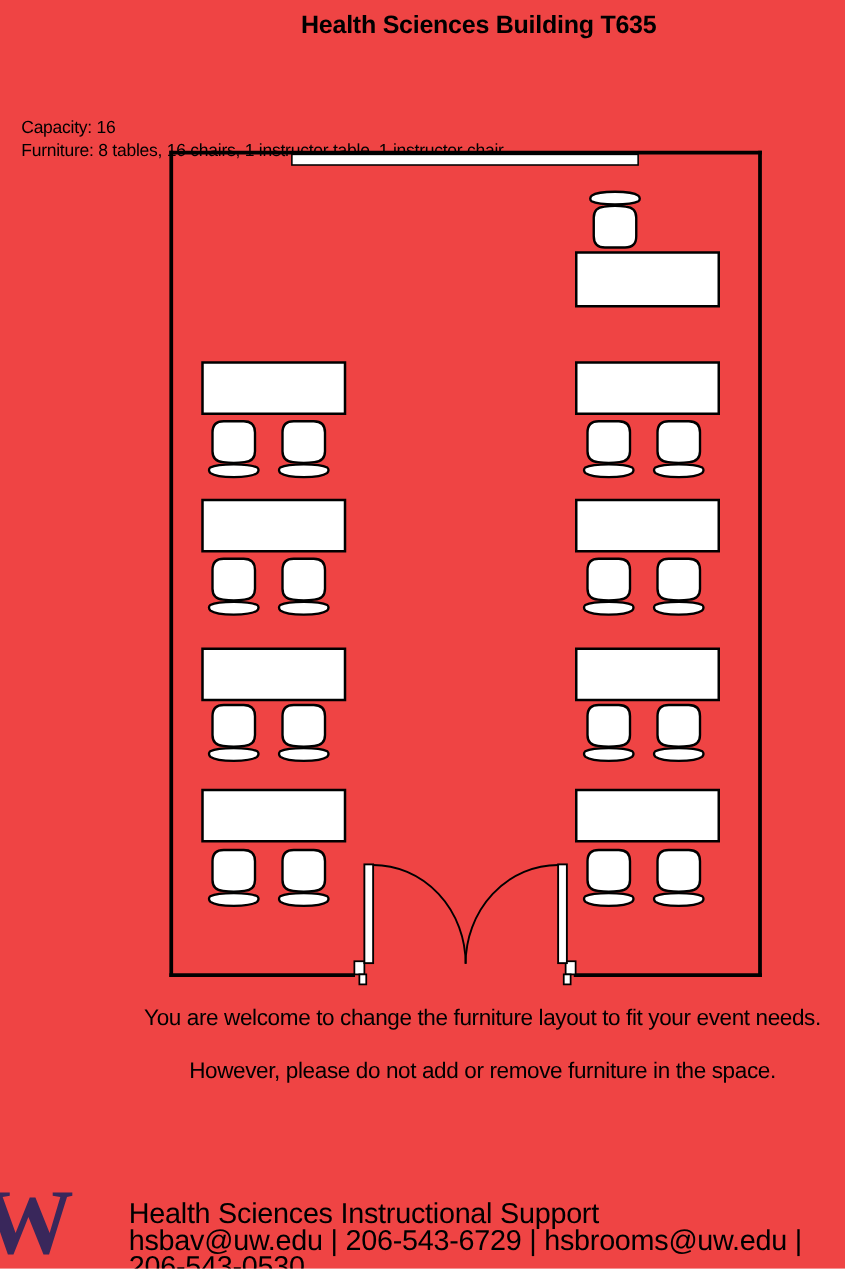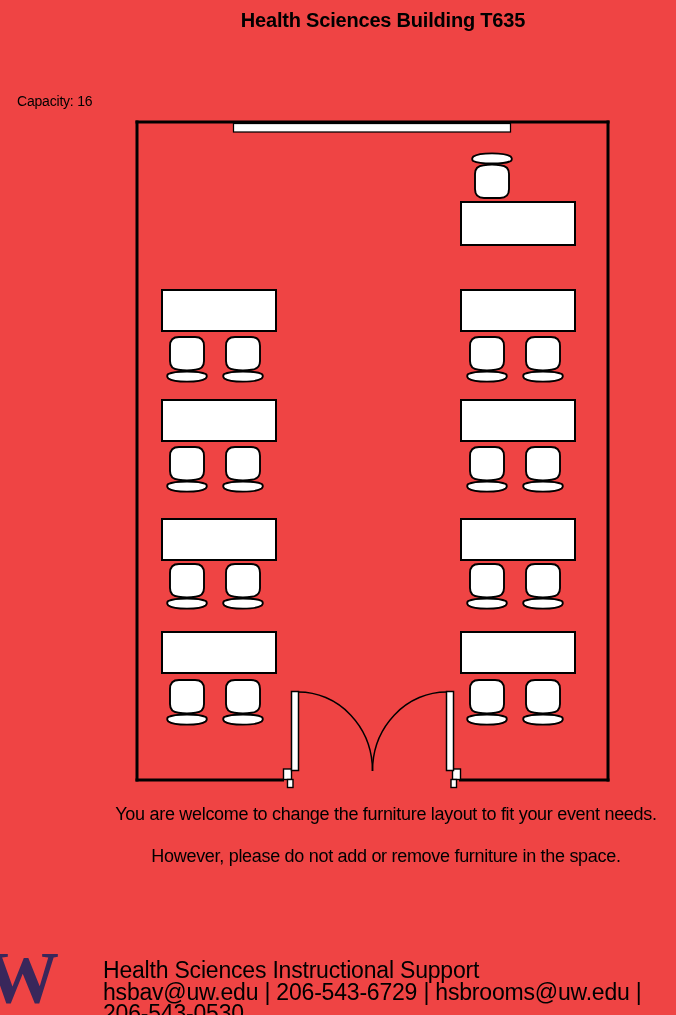--- a/index.html
+++ b/index.html
@@ -45,20 +45,21 @@
 </style>
 </head>
 <body>
 
 <div class="page">
 
   <div class="title">Health Sciences Building T635</div>
 
   <div class="info">
     <div>Capacity: 16</div>
+    <div>Furniture: 8 tables, 16 chairs, 1 instructor table, 1 instructor chair</div>
   </div>
 
   <svg id="plan-svg" class="plan-svg" width="676" height="1015" viewBox="0 0 676 1015">
       <path d="M 135.5 122 H 609.5" stroke="#000000" stroke-width="3" fill="none"></path>
       <path d="M 137 120.5 V 781.5" stroke="#000000" stroke-width="3" fill="none"></path>
       <path d="M 608 120.5 V 781.5" stroke="#000000" stroke-width="3" fill="none"></path>
       <path d="M 135.5 780 H 284" stroke="#000000" stroke-width="3" fill="none"></path>
       <path d="M 459 780 H 609.5" stroke="#000000" stroke-width="3" fill="none"></path>
       <rect x="233.5" y="123.5" width="277" height="8.5" fill="#ffffff" stroke="#000000" stroke-width="1.25"></rect>
       <rect x="461" y="202" width="114" height="43" fill="#ffffff" stroke="#000000" stroke-width="2"></rect>

